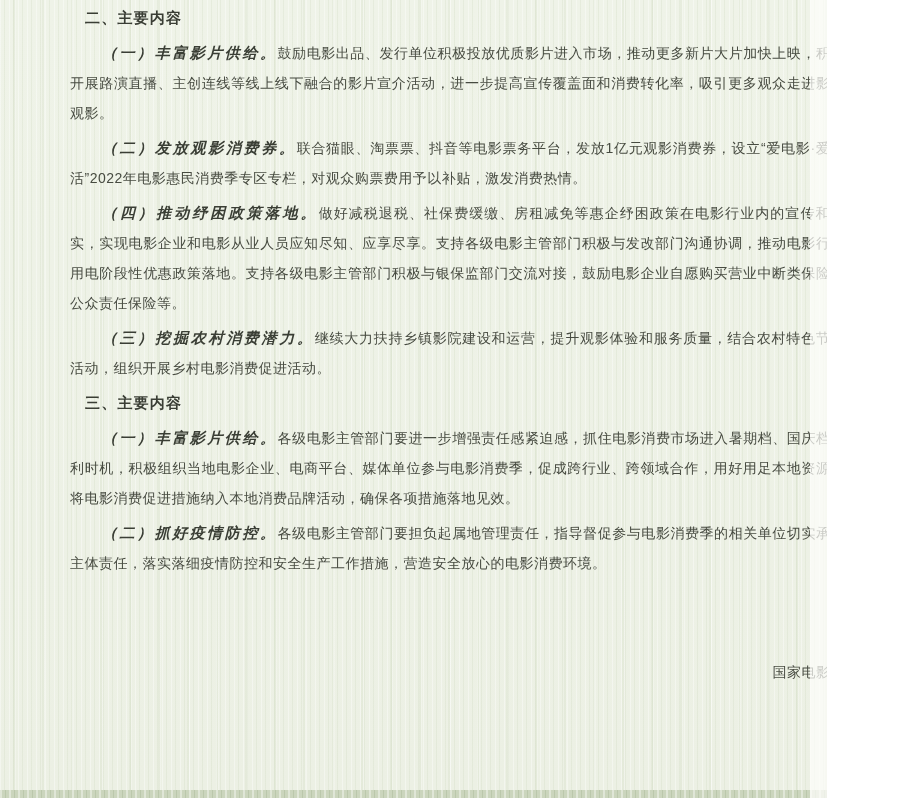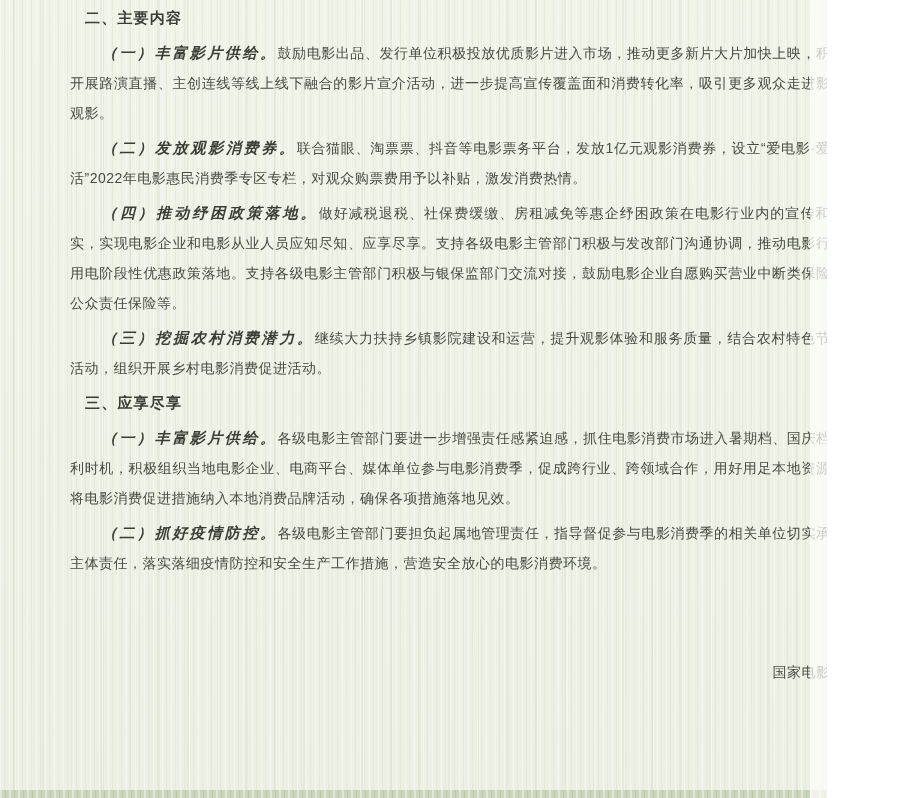--- a/index.html
+++ b/index.html
@@ -93,21 +93,21 @@
     <h2 class="doc-heading">二、主要内容</h2>
 
     <p class="doc-para"><span class="lead">（一）丰富影片供给。</span><span>鼓励电影出品、发行单位积极投放优质影片进入市场，推动更多新片大片加快上映，积极开展路演直播、主创连线等线上线下融合的影片宣介活动，进一步提高宣传覆盖面和消费转化率，吸引更多观众走进影院观影。</span></p>
 
     <p class="doc-para"><span class="lead">（二）发放观影消费券。</span><span>联合猫眼、淘票票、抖音等电影票务平台，发放1亿元观影消费券，设立“爱电影·爱生活”2022年电影惠民消费季专区专栏，对观众购票费用予以补贴，激发消费热情。</span></p>
 
     <p class="doc-para"><span class="lead">（四）推动纾困政策落地。</span><span>做好减税退税、社保费缓缴、房租减免等惠企纾困政策在电影行业内的宣传和落实，实现电影企业和电影从业人员应知尽知、应享尽享。支持各级电影主管部门积极与发改部门沟通协调，推动电影行业用电阶段性优惠政策落地。支持各级电影主管部门积极与银保监部门交流对接，鼓励电影企业自愿购买营业中断类保险、公众责任保险等。</span></p>
 
     <p class="doc-para"><span class="lead">（三）挖掘农村消费潜力。</span><span>继续大力扶持乡镇影院建设和运营，提升观影体验和服务质量，结合农村特色节庆活动，组织开展乡村电影消费促进活动。</span></p>
 
-    <h2 class="doc-heading">三、应享尽享</h2>
+    <h2 class="doc-heading">三、主要内容</h2>
 
     <p class="doc-para"><span class="lead">（一）丰富影片供给。</span><span>各级电影主管部门要进一步增强责任感紧迫感，抓住电影消费市场进入暑期档、国庆档有利时机，积极组织当地电影企业、电商平台、媒体单位参与电影消费季，促成跨行业、跨领域合作，用好用足本地资源，将电影消费促进措施纳入本地消费品牌活动，确保各项措施落地见效。</span></p>
 
     <p class="doc-para"><span class="lead">（二）抓好疫情防控。</span><span>各级电影主管部门要担负起属地管理责任，指导督促参与电影消费季的相关单位切实承担主体责任，落实落细疫情防控和安全生产工作措施，营造安全放心的电影消费环境。</span></p>
 
 
     <div class="signature">
       <div>国家电影局</div>
     </div>
 

